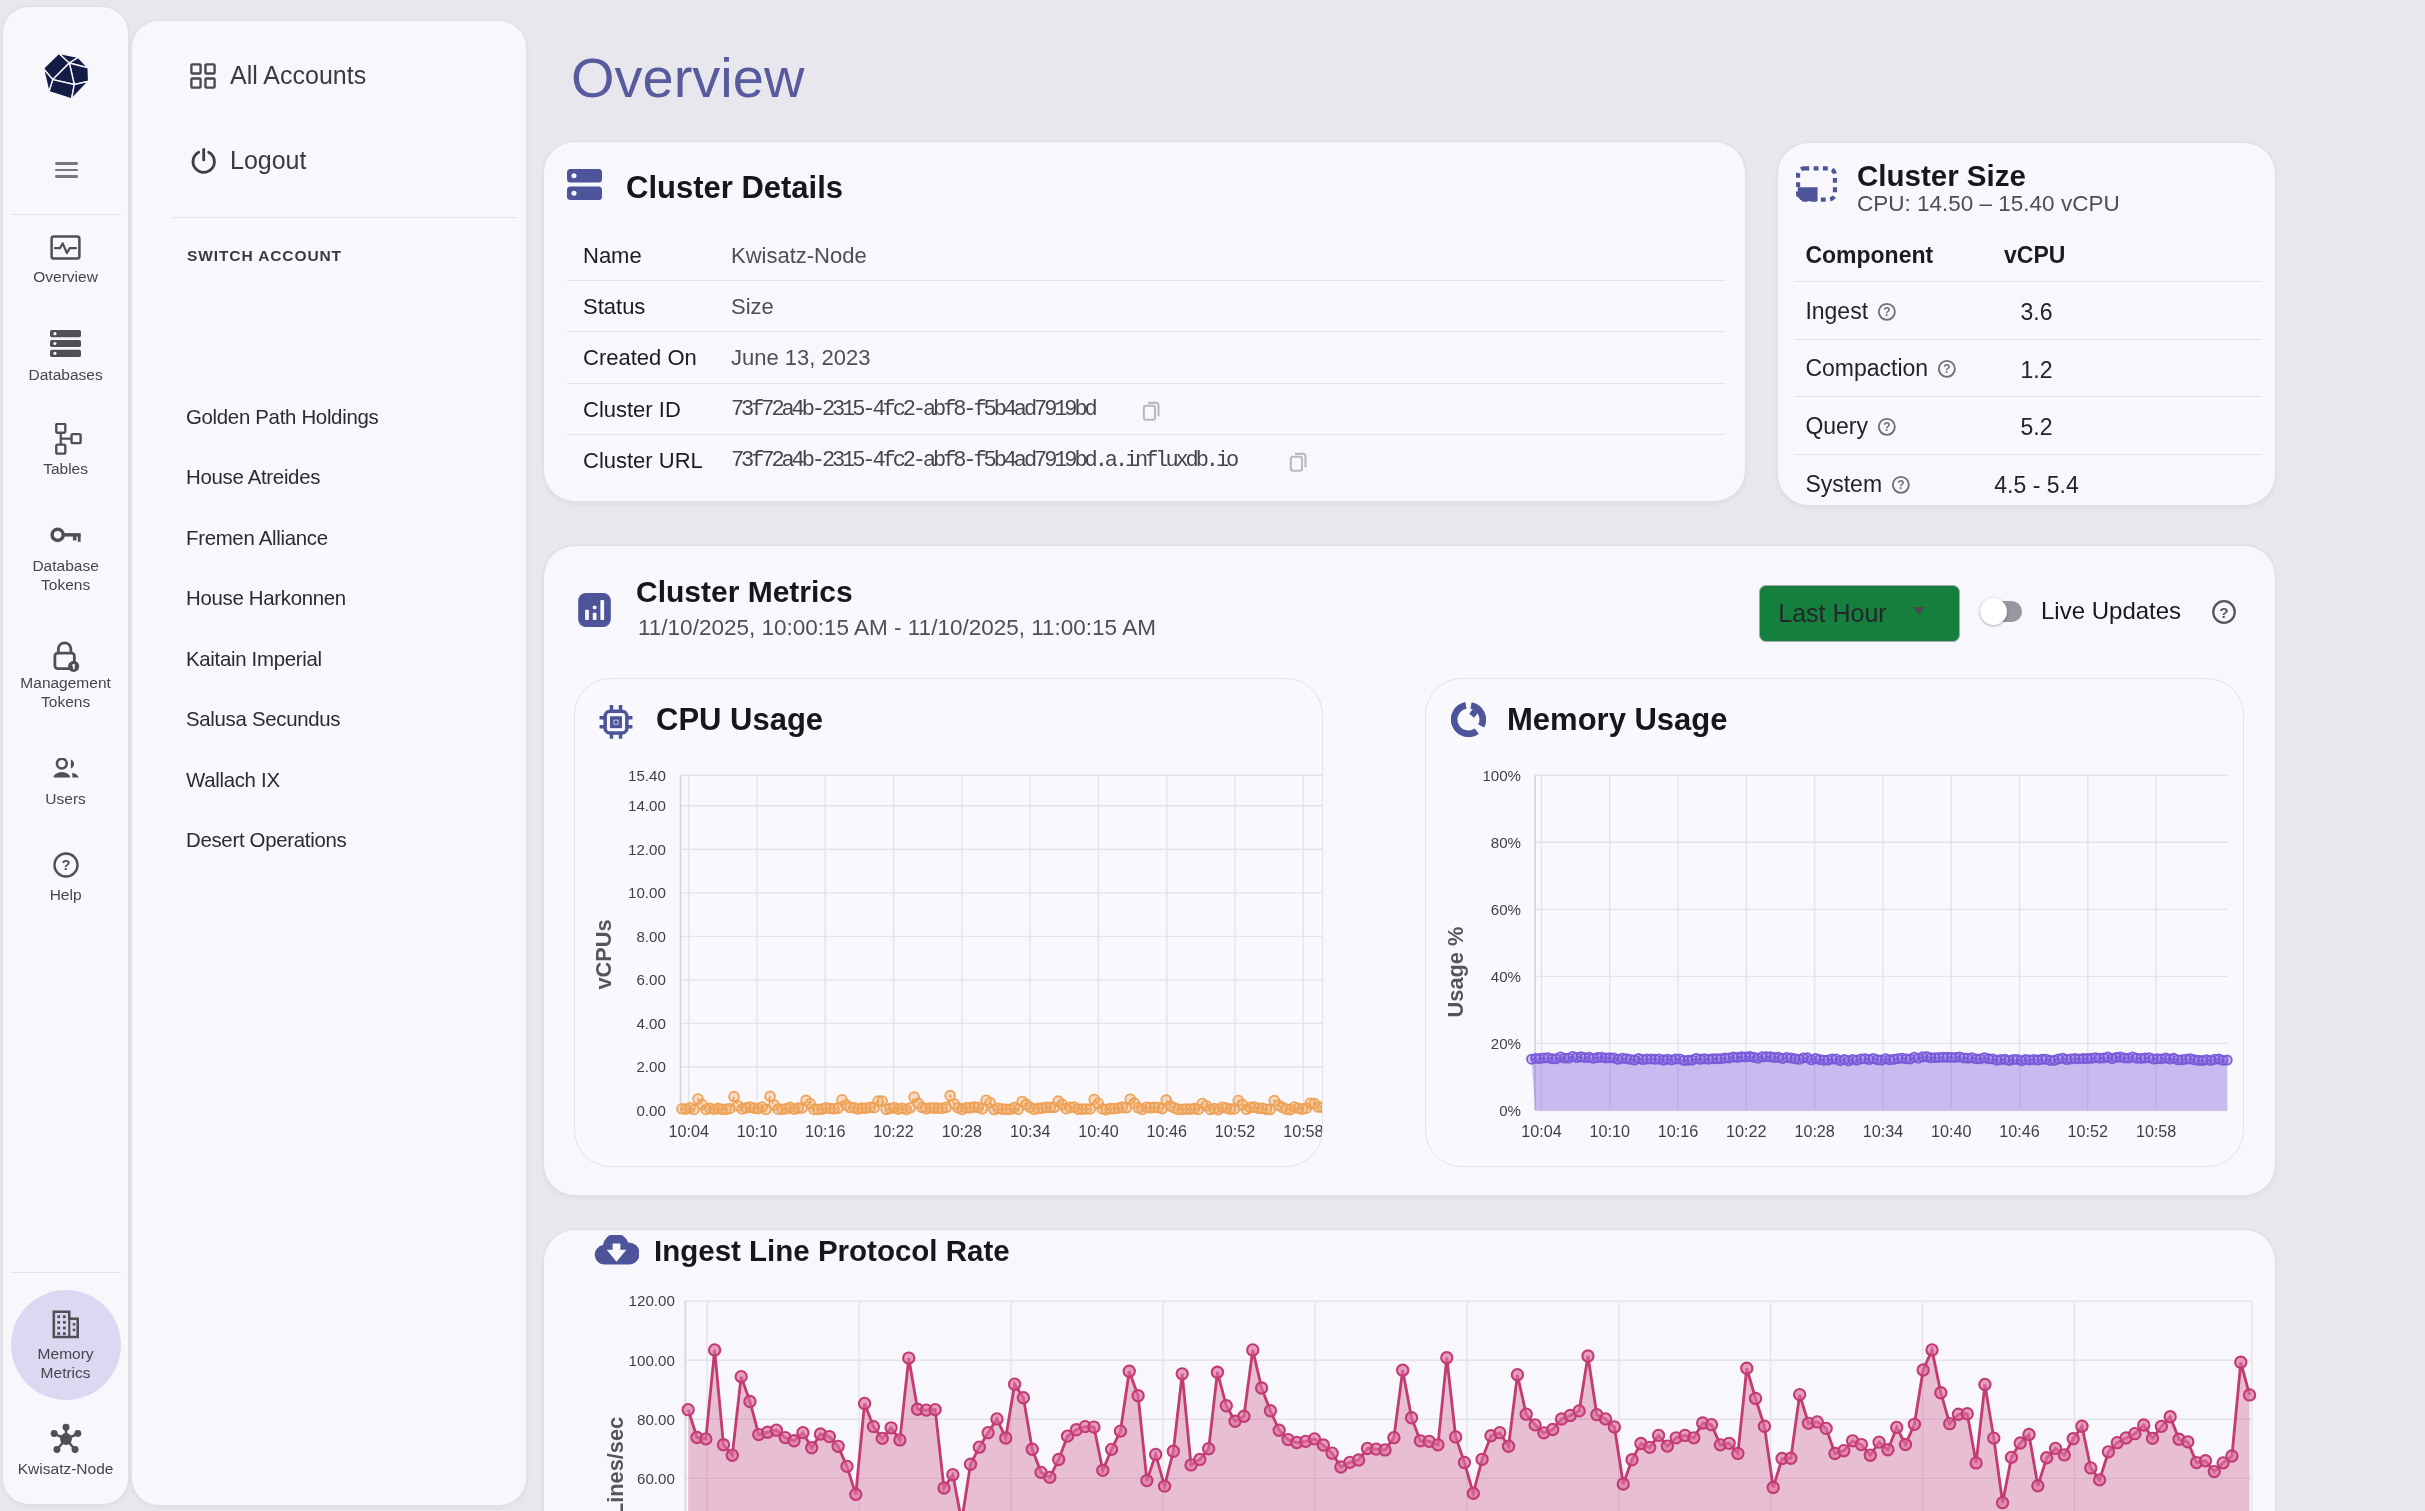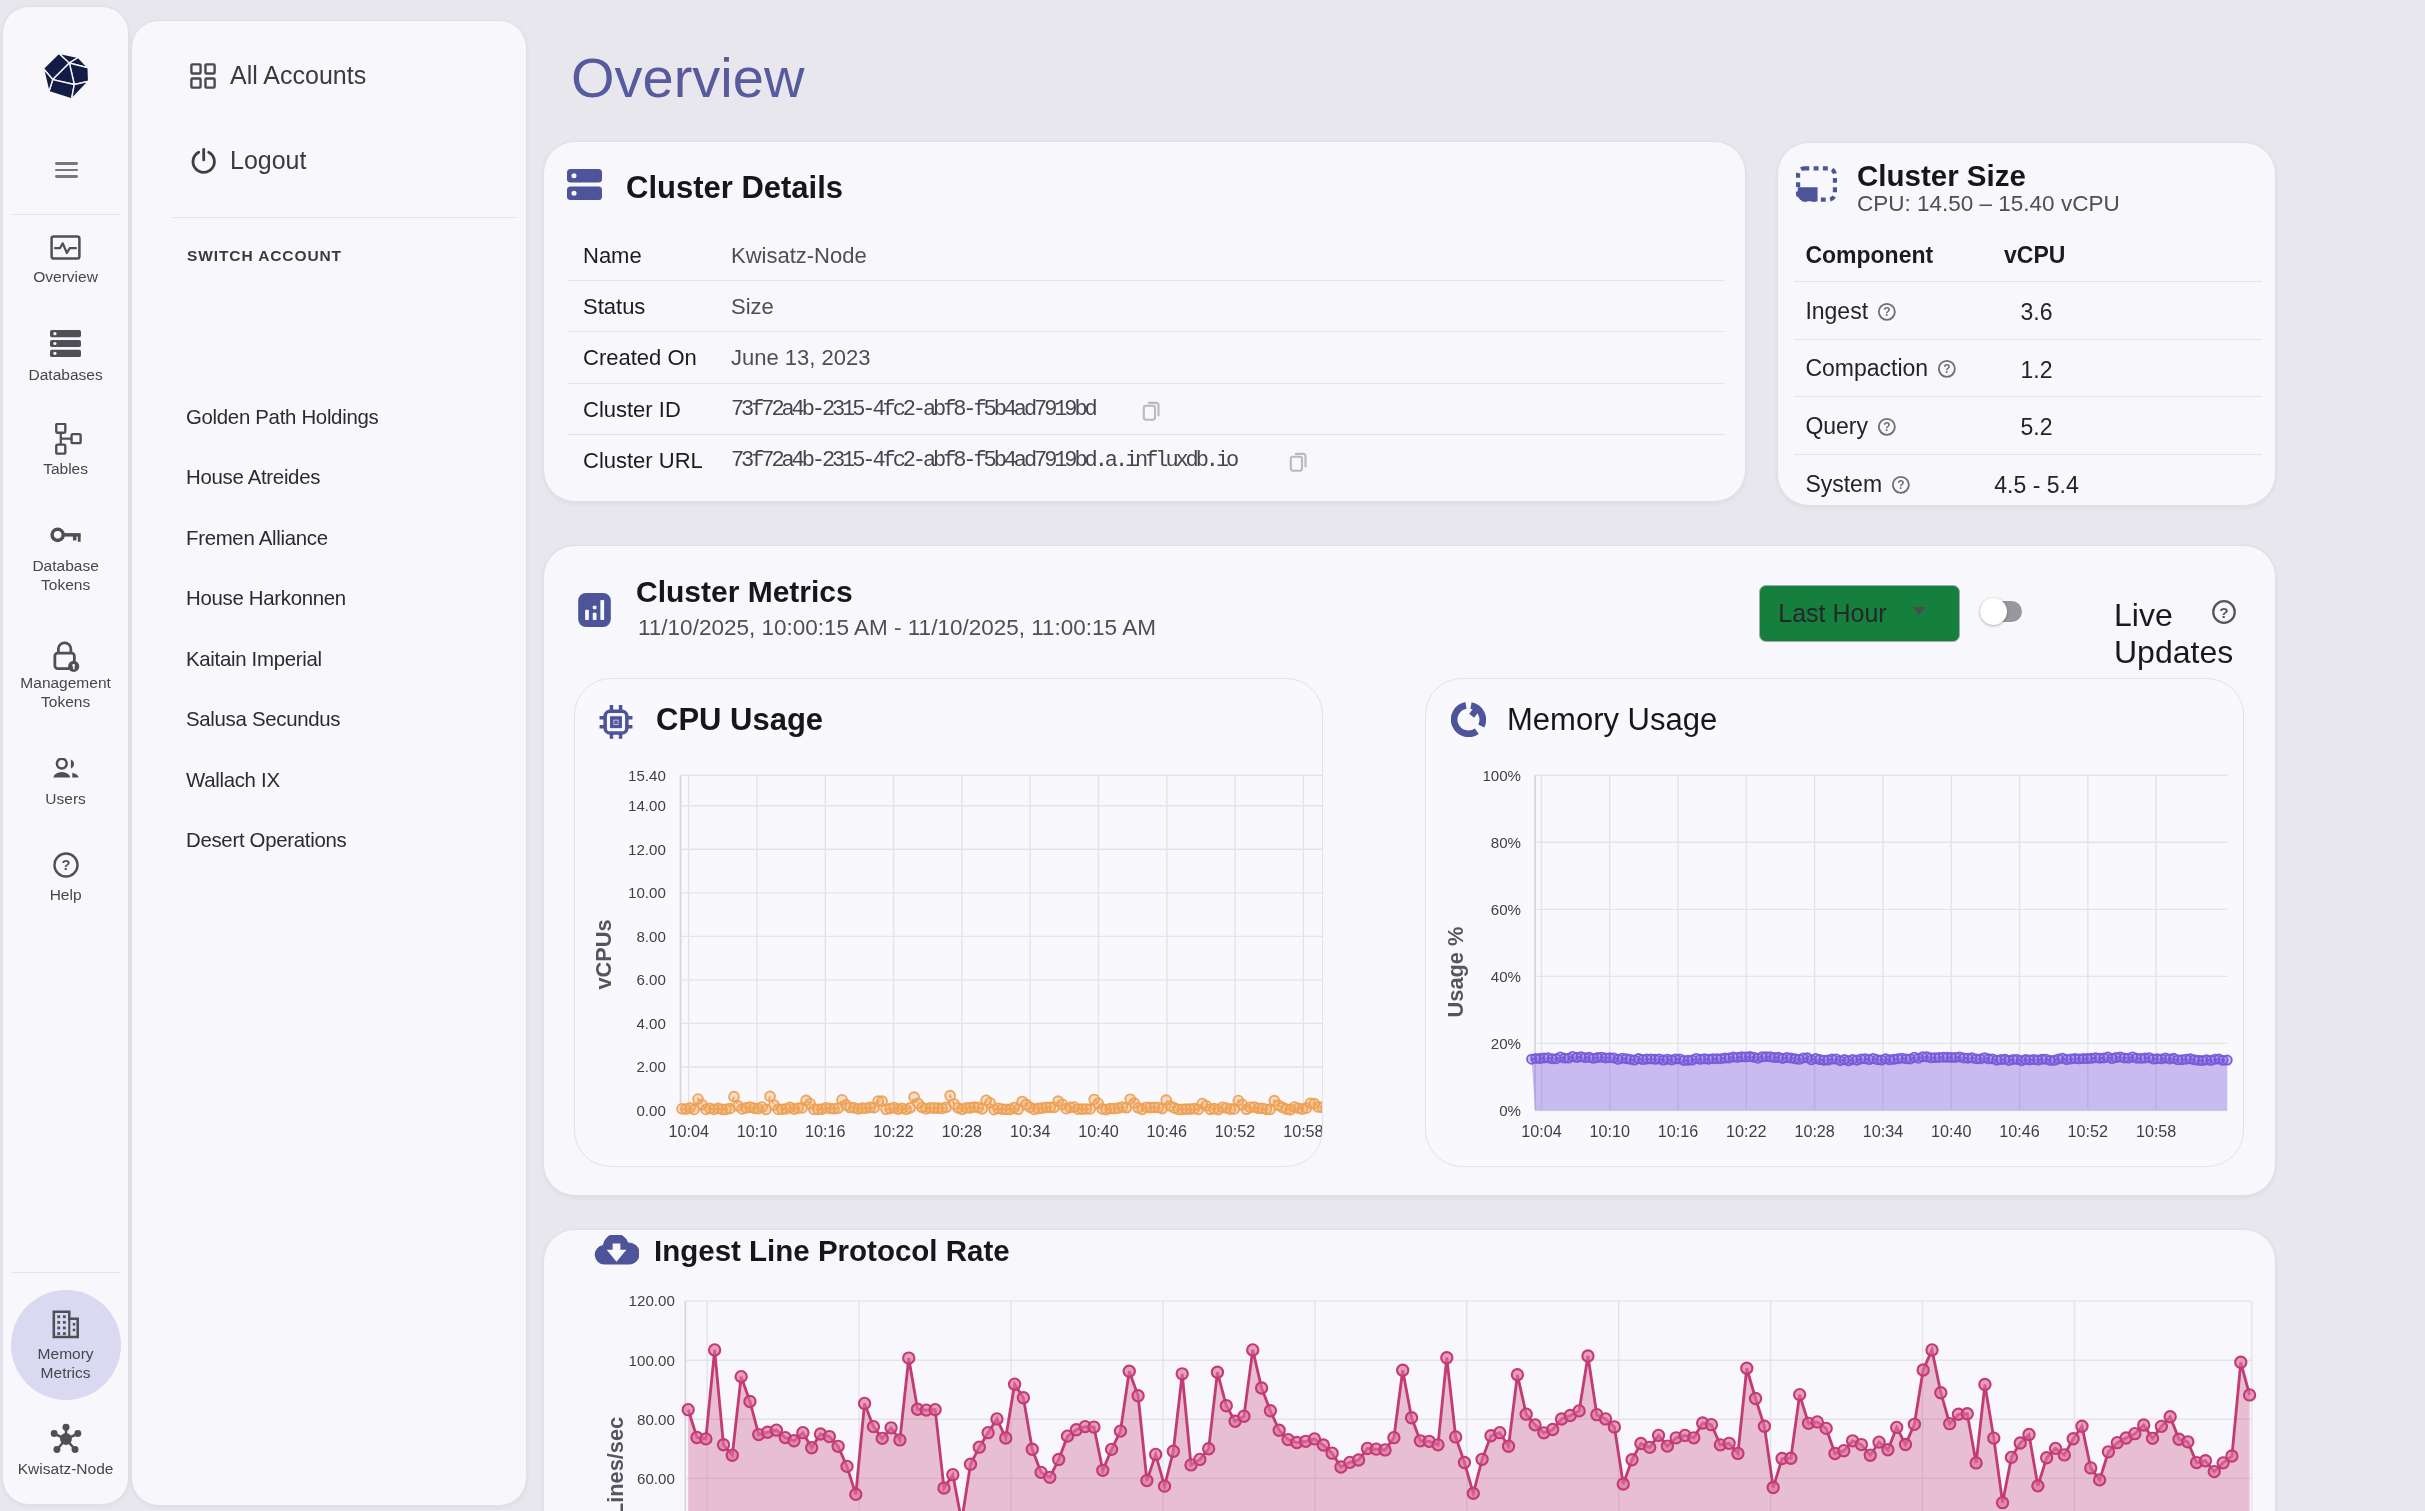--- a/index.html
+++ b/index.html
@@ -261,21 +261,21 @@
         </g>
       </svg></div>
 <div class="abs" style="left:92px;top:29px;font-size:30px;font-weight:700;color:#17171b">Cluster Metrics</div>
 <div class="abs" style="left:94px;top:69px;font-size:22.5px;color:#4e4e56">11/10/2025, 10:00:15 AM - 11/10/2025, 11:00:15 AM</div>
 <div class="abs" style="left:1215px;top:39px;width:201px;height:57px;background:#15803d;border:1.1px solid #a7a7ae;border-radius:7px">
       <div class="abs" style="left:18.3px;top:13.4px;font-size:25px;color:#26262b">Last Hour</div>
       <div class="abs" style="left:153px;top:21px;width:0;height:0;border-left:6.7px solid transparent;border-right:6.7px solid transparent;border-top:8.4px solid #4a4a50"></div>
     </div>
 <div class="abs" style="left:1436px;top:55px;width:42px;height:21px;background:#97979f;border-radius:10.5px"></div>
 <div class="abs" style="left:1436px;top:52px;width:27px;height:27px;background:#fff;border-radius:50%;box-shadow:0 0.7px 2.8px rgba(0,0,0,.35)"></div>
-<div class="abs" style="left:1570px;top:51px;font-size:32px;color:#1a1a1e">Live Updates</div>
+<div class="abs" style="left:1497px;top:51px;font-size:24px;color:#1a1a1e">Live Updates</div>
 <div class="abs" style="left:1667px;top:53px"><svg width="26" height="26" viewBox="0 0 37 37">
         <circle cx="18.5" cy="18.5" r="15.3" fill="none" stroke="#55555c" stroke-width="3.2"></circle>
         <text x="18.5" y="26.42" text-anchor="middle" style="font:700 22px 'Liberation Sans',sans-serif;fill:#55555c">?</text>
       </svg></div>
 <div class="abs" style="left:30px;top:132px;width:749px;height:489px;background:#f9f8fc;border:0.7px solid #e3e1ea;border-radius:37px;overflow:hidden">
       <div class="abs" style="left:24px;top:25px"><svg width="34" height="35" viewBox="0 0 48 50">
           <g stroke="#4d5499" stroke-width="5" fill="none">
             <rect x="8.5" y="10.5" width="31" height="31" rx="7"></rect>
             <rect x="18" y="20" width="12" height="12"></rect>
             <line x1="17.5" y1="10" x2="17.5" y2="1.5"></line>
@@ -510,21 +510,21 @@
         </svg></div>
     </div>
 <div class="abs" style="left:881px;top:132px;width:819px;height:489px;background:#f9f8fc;border:0.7px solid #e3e1ea;border-radius:37px;overflow:hidden">
       <div class="abs" style="left:25px;top:23px"><svg width="35" height="35" viewBox="0 0 50 50">
           <g stroke="#4d5499" stroke-width="9.5" fill="none">
             <path d="M 28.6 4.9 A 20.5 20.5 0 0 1 43.2 34.3"></path>
             <path d="M 36.9 41.7 A 20.5 20.5 0 1 1 21.4 4.8"></path>
             <path d="M 29.5 19.5 L 36.2 11.2" stroke-width="9"></path>
           </g>
         </svg></div>
-      <div class="abs" style="left:81px;top:23px;font-size:31px;font-weight:400;color:#17171b">Memory Usage</div>
+      <div class="abs" style="left:81px;top:23px;font-size:31px;font-weight:700;color:#17171b">Memory Usage</div>
       <div class="abs" style="left:0;top:0"><svg width="819" height="494" viewBox="0 0 1165 703">
           <line x1="155" x2="1140" y1="137.0" y2="137.0" class="gl"></line>
           <line x1="155" x2="1140" y1="232.4" y2="232.4" class="gl"></line>
           <line x1="155" x2="1140" y1="327.8" y2="327.8" class="gl"></line>
           <line x1="155" x2="1140" y1="423.2" y2="423.2" class="gl"></line>
           <line x1="155" x2="1140" y1="518.6" y2="518.6" class="gl"></line>
           <line x1="155" x2="1140" y1="614.0" y2="614.0" class="gl"></line>
           <line x1="164.0" x2="164.0" y1="137" y2="614" class="gl"></line>
           <line x1="261.2" x2="261.2" y1="137" y2="614" class="gl"></line>
           <line x1="358.4" x2="358.4" y1="137" y2="614" class="gl"></line>

